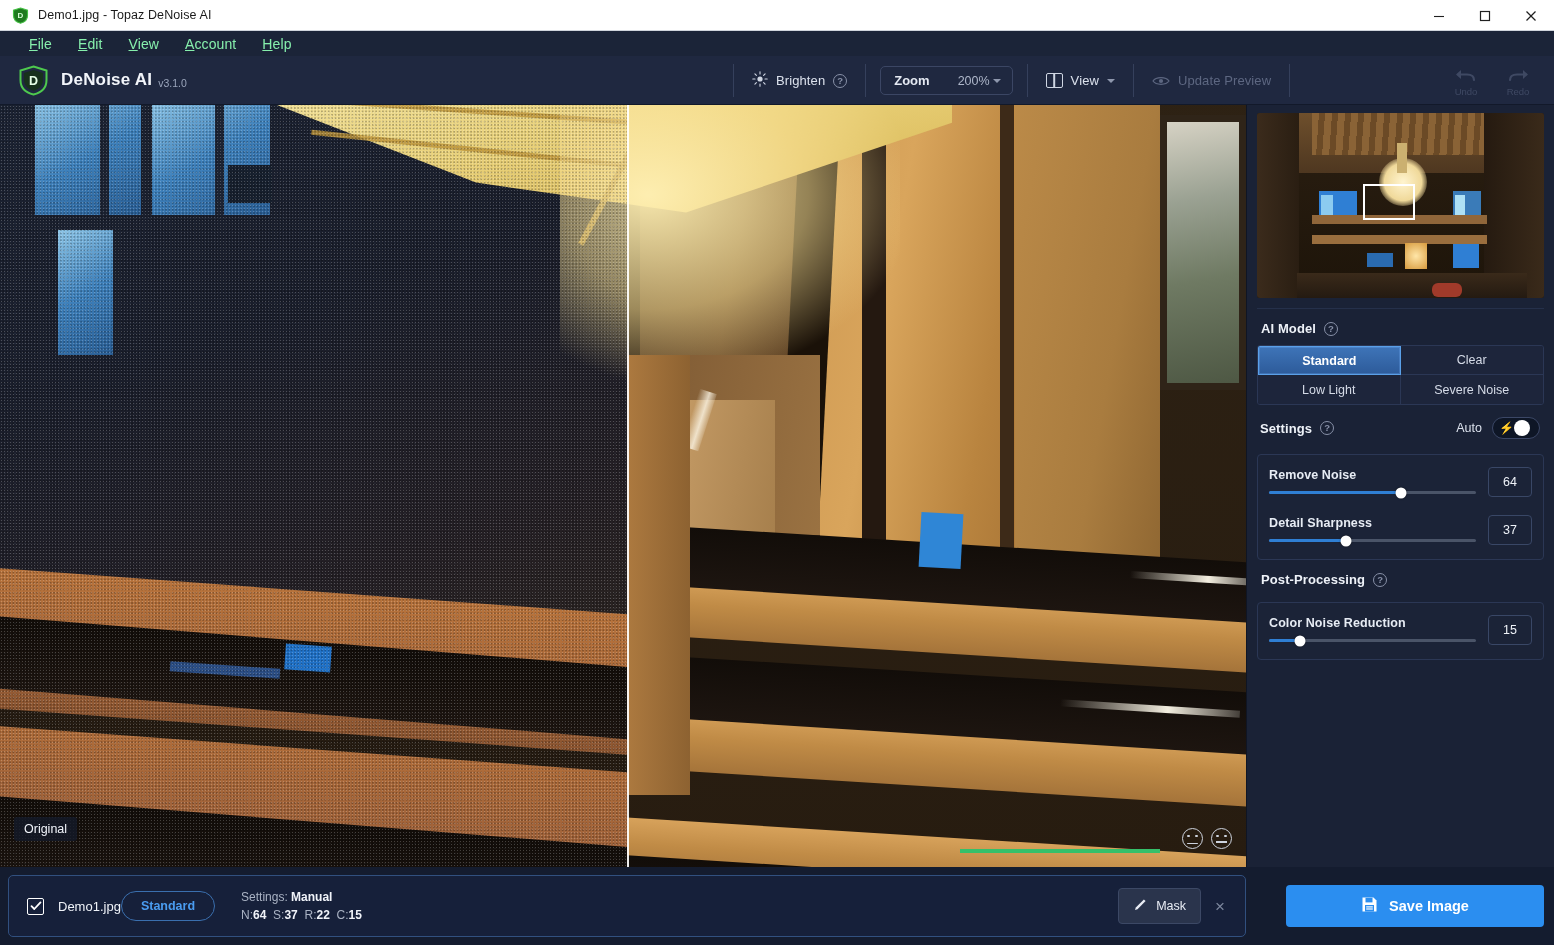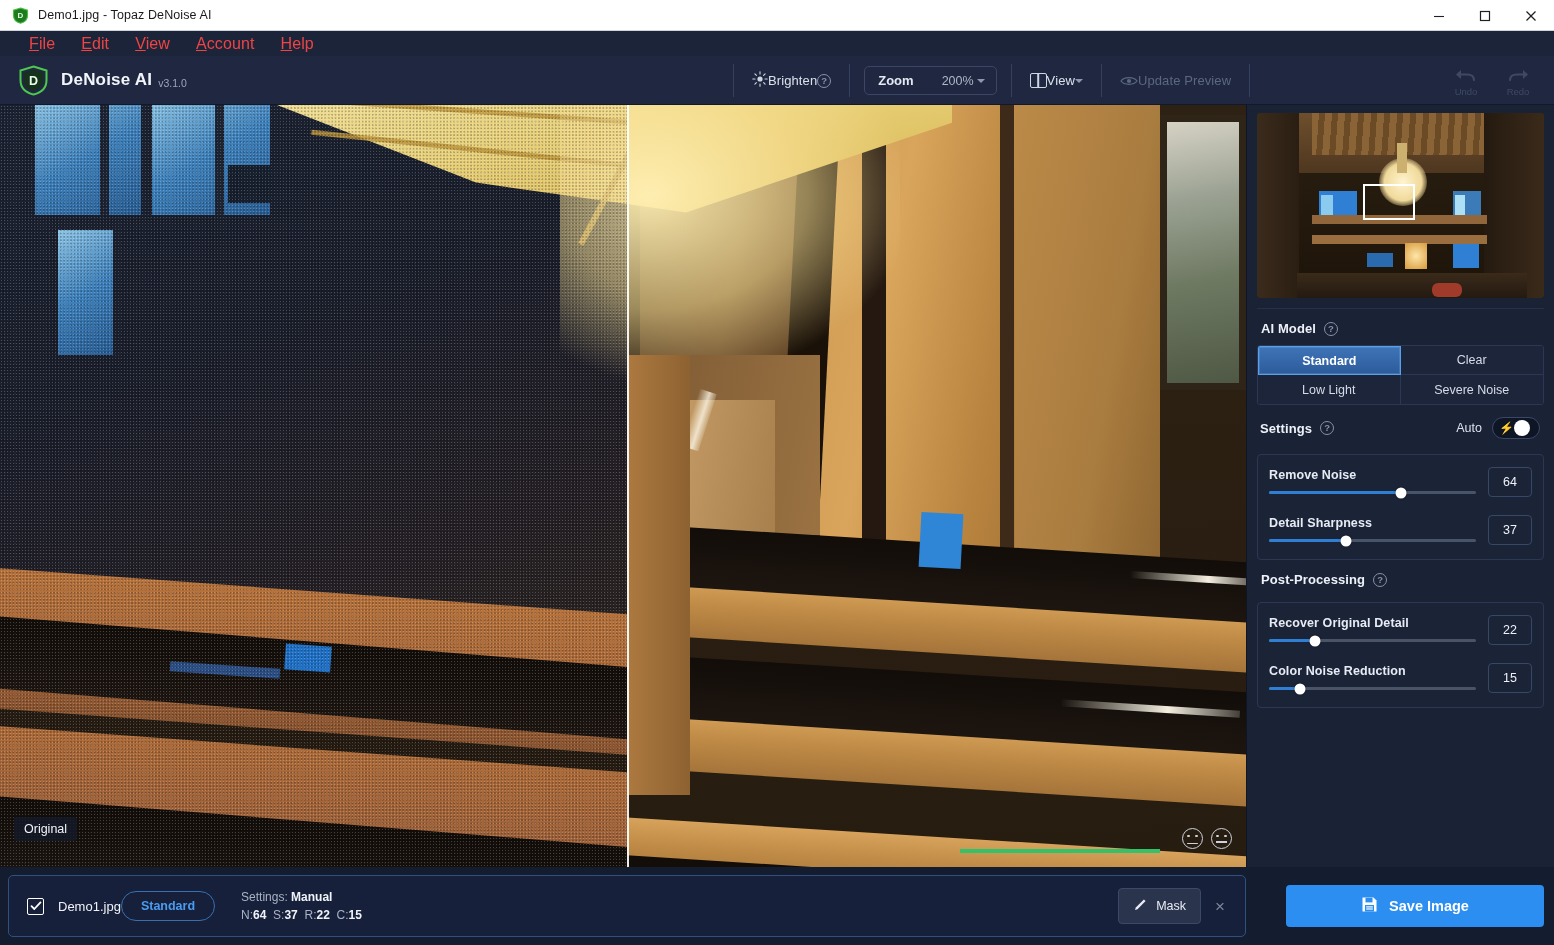--- a/index.html
+++ b/index.html
@@ -24,38 +24,38 @@
   .tb-ctrls { position: absolute; right: 0; top: 0; height: 31px; display: flex; }
   .tb-btn { width: 46px; height: 31px; display:flex; align-items:center; justify-content:center; color:#202020; }
   .tb-btn svg { display:block; }
 
   
   .menubar {
     position: absolute; top: 31px; left: 0; width: 1554px; height: 25px;
     background: #1b2438; display: flex; align-items: center; padding-left: 16px;
   }
   .menu-item {
-    font-size: 16px; color: #ef4444; padding: 3px 13px; letter-spacing: .1px; text-align: right;
+    font-size: 14px; color: #86efac; padding: 3px 13px; letter-spacing: .1px; text-align: right;
   }
   .menu-item u { text-decoration: underline; }
 
   
   .header {
     position: absolute; top: 56px; left: 0; width: 1554px; height: 49px;
     background: #1f2840; display: flex; align-items: center;
     border-bottom: 1px solid #12192a;
   }
   .brand { display:flex; align-items:center; margin-left: 17px; }
   .brand-logo { width: 33px; height: 33px; }
   .brand-name { font-size: 17px; font-weight: bold; color: #f2f5fa; margin-left: 11px; letter-spacing:.2px;}
   .brand-ver { font-size: 10.5px; color: #9aa5bb; margin-left: 6px; position: relative; top: 3px; }
 
   .hdr-tools { position:absolute; left: 733px; top:0; height:49px; display:flex; align-items:stretch; }
   .hsep { width:1px; background:#35405c; margin: 8px 0; }
-  .htool { display:flex; align-items:center; padding: 0 18px; color:#dbe1ec; font-size:13px; }
+  .htool { display:flex; align-items:center; gap:8px; padding: 0 18px; color:#dbe1ec; font-size:13px; }
   .htool.dim { color:#5d6781; }
   .htool .lbl { letter-spacing:.1px; }
   .qmark {
     width:14px;height:14px;border-radius:50%;border:1.3px solid #8891a8;color:#8891a8;
     font-size:9.5px;line-height:11.5px;text-align:center;font-weight:bold;display:inline-block;
   }
   .zoom-wrap {
     display:flex;align-items:center;gap:28px;border:1px solid #3b4664;border-radius:5px;
     padding: 6px 11px 6px 13px; margin: 0 14px;
   }
@@ -568,30 +568,20 @@
     </div>
 
     <div class="sect-head">
       <span class="sect-title">Post-Processing</span>
       <span class="qmark">?</span>
     </div>
 
     <div class="slider-card">
       <div class="slider-row">
         <div class="slider-main">
-          <div class="slider-name">Recover Original Detail</div>
-          <div class="track">
-            <span class="fill" style="width: 22%;"></span>
-            <span class="knob" style="left: 22%;"></span>
-          </div>
-        </div>
-        <div class="val-box">22</div>
-      </div>
-      <div class="slider-row">
-        <div class="slider-main">
           <div class="slider-name">Color Noise Reduction</div>
           <div class="track">
             <span class="fill" style="width: 15%;"></span>
             <span class="knob" style="left: 15%;"></span>
           </div>
         </div>
         <div class="val-box">15</div>
       </div>
     </div>
   </div>

